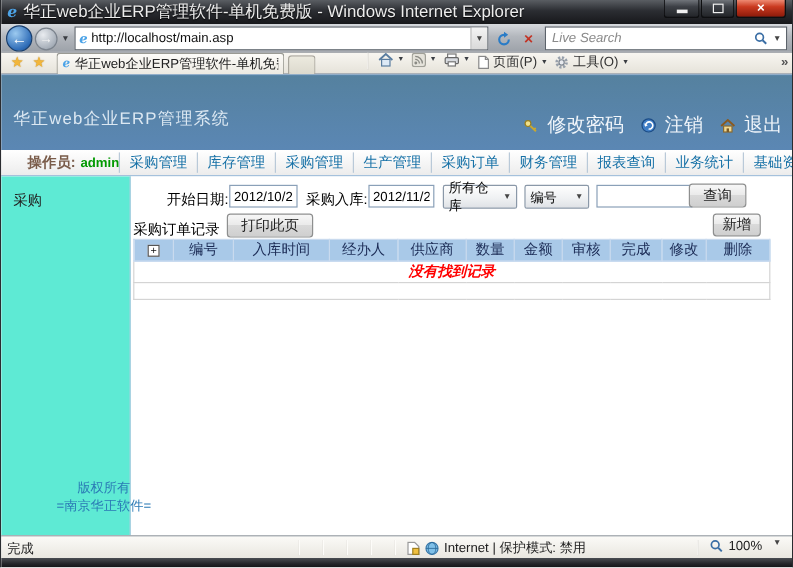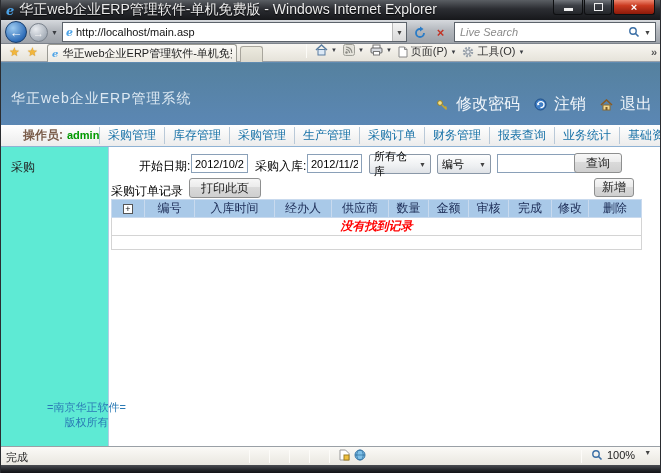--- a/index.html
+++ b/index.html
@@ -263,22 +263,22 @@
       <span>基础资料</span>
 
     </div>
   </div>
 
   <div class="bodyarea">
 
     <div class="sidebar">
       <div class="side-title">采购</div>
       <div class="side-footer">
+        <div>版权所有</div>
         <div>=南京华正软件=</div>
-        <div>版权所有</div>
       </div>
     </div>
 
     <div class="main">
 
       <span class="f-label" style="left:30px">开始日期:</span>
       <input class="win-input" style="left: 82px; width: 57px;" value="2012/10/22">
       <span class="f-label" style="left:146px">采购入库:</span>
       <input class="win-input" style="left: 198px; width: 55px;" value="2012/11/21">
       <div class="win-select" style="left:260px; width:62px">
@@ -344,20 +344,21 @@
     <div class="sb-sep" style="left:328px"></div>
     <div class="status-zone">
       <svg width="11" height="12" viewBox="0 0 11 12">
         <path d="M1 1 H6.5 L10 4.5 V11 H1 Z" fill="#fff" stroke="#999"></path>
         <rect x="5" y="6" width="5" height="5" fill="#f0c040" stroke="#a08020"></rect>
       </svg>
       <svg width="12" height="12" viewBox="0 0 12 12">
         <circle cx="6" cy="6" r="5" fill="#7fc0e8" stroke="#3a78a8"></circle>
         <path d="M1 6 H11 M6 1 A3.2 5 0 0 0 6 11 M6 1 A3.2 5 0 0 1 6 11" stroke="#2a6a9a" fill="none" stroke-width="0.7"></path>
       </svg>
+      <span>Internet | 保护模式: 禁用</span>
     </div>
     <div class="sb-sep" style="left:580px"></div>
     <div class="status-zoom">
       <svg width="12" height="12" viewBox="0 0 12 12">
         <circle cx="5" cy="5" r="3.2" fill="none" stroke="#3a6ea5" stroke-width="1.4"></circle>
         <path d="M7.5 7.5 L10.5 10.5" stroke="#3a6ea5" stroke-width="1.6"></path>
       </svg>
       <span>100%</span>
       <span class="zoom-dd">▼</span>
     </div>

